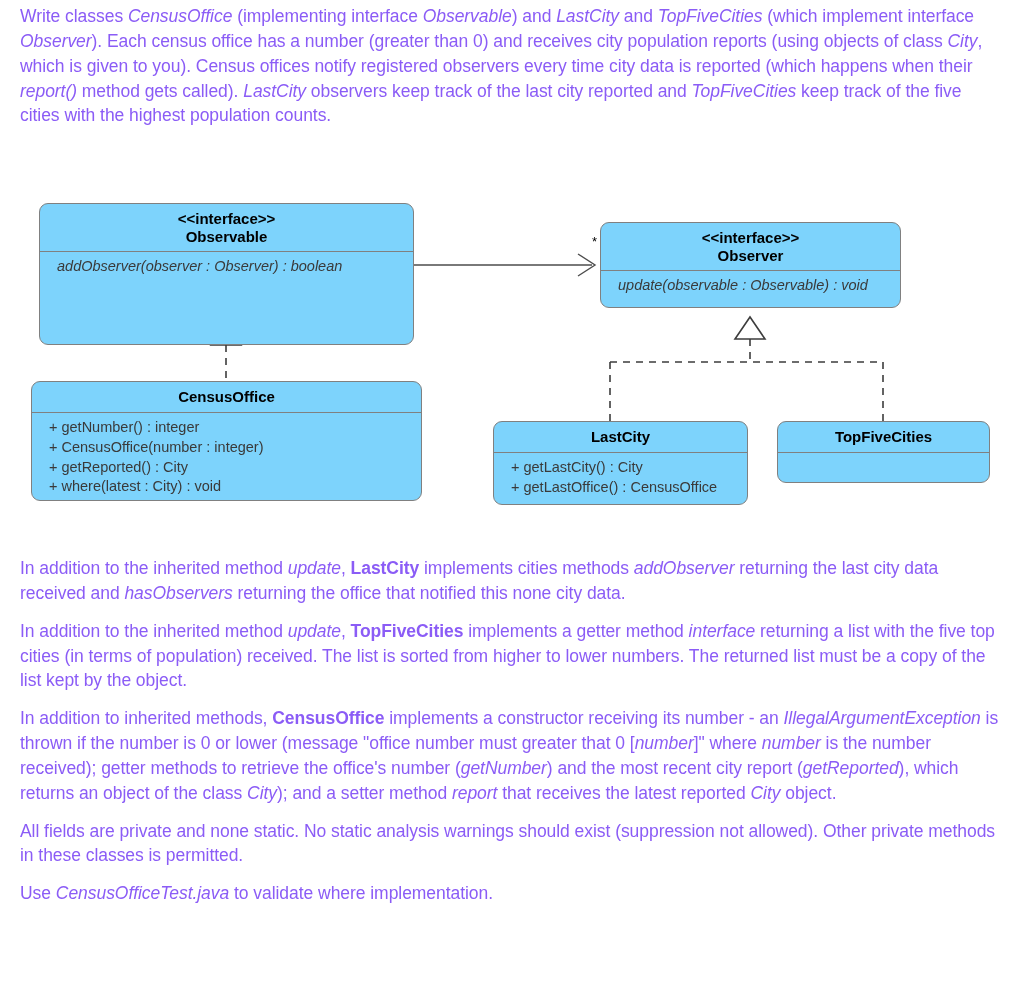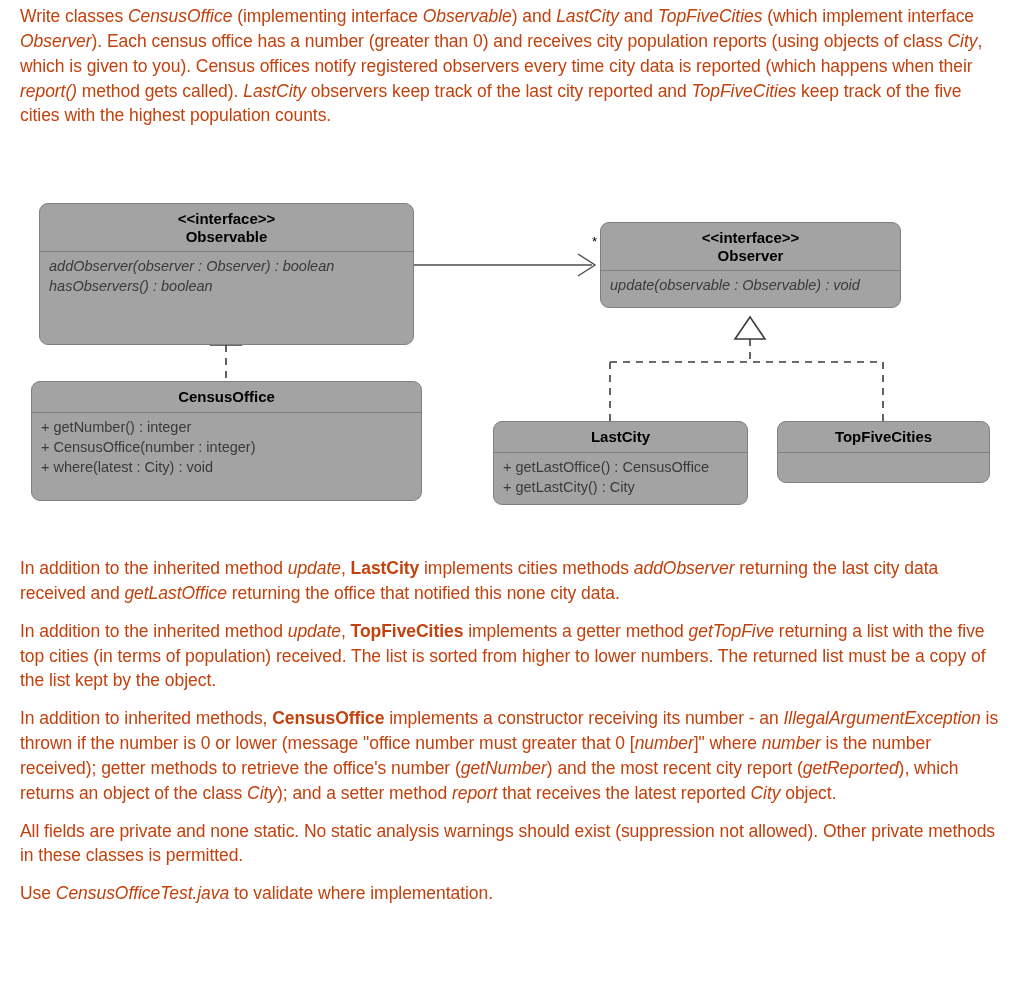--- a/index.html
+++ b/index.html
@@ -22,21 +22,21 @@
     box-sizing: border-box;
   }
 
   
   .prose {
     position: absolute;
     left: 20px;
     width: 984px;
     font-size: 17.5px;
     line-height: 1.42;
-    color: #c2410c;
+    color: #8b5cf6;
     letter-spacing: -0.05px;
   }
   .prose p { margin: 0 0 13px 0; }
   .prose i, .prose em { font-style: italic; }
   .prose b, .prose strong { font-weight: bold; }
 
   #intro-block { top: 4px; }
   #detail-block { top: 556px; }
 
   
@@ -50,21 +50,21 @@
   .diagram svg {
     position: absolute;
     left: 0; top: 0;
   }
 
   .uml-box {
     position: absolute;
     box-sizing: border-box;
     border: 1.1px solid #808080;
     border-radius: 9px;
-    background: #a3a3a3;
+    background: #7dd3fc;
     overflow: hidden;
   }
   .uml-head {
     text-align: center;
     font-weight: bold;
     font-size: 15px;
     color: #000;
     padding: 6px 4px 6px 4px;
     line-height: 1.18;
     font-family: "Liberation Sans", sans-serif;
@@ -77,21 +77,21 @@
     height: 1.1px;
     background: #808080;
     width: 100%;
   }
   .uml-body {
     padding: 5px 9px 6px 9px;
     font-size: 14.5px;
     line-height: 1.37;
     color: #3a3a3a;
   }
-  .uml-body .m { white-space: nowrap; display: block; }
+  .uml-body .m { white-space: nowrap; display: block; margin-left: 8px; }
   .italic-body .m { font-style: italic; }
 
   .mult-label {
     position: absolute;
     font-size: 13px;
     color: #000;
     font-family: "Liberation Sans", sans-serif;
     line-height: 1;
   }
 </style>
@@ -124,21 +124,20 @@
     <span class="mult-label" style="left:592px; top:45px;">*</span>
 
     <div class="uml-box" id="box-observable" style="left:39px; top:13px; width:375px; height:142px;">
       <div class="uml-head">
         <span class="stereo">&lt;&lt;interface&gt;&gt;</span>
         <span>Observable</span>
       </div>
       <div class="uml-sep"></div>
       <div class="uml-body italic-body">
           <span class="m">addObserver(observer : Observer) : boolean</span>
-          <span class="m">hasObservers() : boolean</span>
         </div>
     </div>
 
     <div class="uml-box" id="box-observer" style="left:600px; top:32px; width:301px; height:86px;">
       <div class="uml-head">
         <span class="stereo">&lt;&lt;interface&gt;&gt;</span>
         <span>Observer</span>
       </div>
       <div class="uml-sep"></div>
       <div class="uml-body italic-body">
@@ -147,45 +146,46 @@
     </div>
 
     <div class="uml-box" id="box-censusoffice" style="left:31px; top:191px; width:391px; height:120px;">
       <div class="uml-head">
         <span>CensusOffice</span>
       </div>
       <div class="uml-sep"></div>
       <div class="uml-body">
           <span class="m">+ getNumber() : integer</span>
           <span class="m">+ CensusOffice(number : integer)</span>
+          <span class="m">+ getReported() : City</span>
           <span class="m">+ where(latest : City) : void</span>
         </div>
     </div>
 
     <div class="uml-box" id="box-lastcity" style="left:493px; top:231px; width:255px; height:84px;">
       <div class="uml-head">
         <span>LastCity</span>
       </div>
       <div class="uml-sep"></div>
       <div class="uml-body">
+          <span class="m">+ getLastCity() : City</span>
           <span class="m">+ getLastOffice() : CensusOffice</span>
-          <span class="m">+ getLastCity() : City</span>
         </div>
     </div>
 
     <div class="uml-box" id="box-topfivecities" style="left:777px; top:231px; width:213px; height:62px;">
       <div class="uml-head">
         <span>TopFiveCities</span>
       </div>
       <div class="uml-sep"></div>
     </div>
 
   </div>
 
   <div class="prose" id="detail-block">
-    <p><span>In addition to the inherited method </span><i>update</i><span>, </span><b>LastCity</b><span> implements cities methods </span><i>addObserver</i><span> returning the last city data received and </span><i>getLastOffice</i><span> returning the office that notified this none city data.</span></p>
-    <p><span>In addition to the inherited method </span><i>update</i><span>, </span><b>TopFiveCities</b><span> implements a getter method </span><i>getTopFive</i><span> returning a list with the five top cities (in terms of population) received. The list is sorted from higher to lower numbers. The returned list must be a copy of the list kept by the object.</span></p>
+    <p><span>In addition to the inherited method </span><i>update</i><span>, </span><b>LastCity</b><span> implements cities methods </span><i>addObserver</i><span> returning the last city data received and </span><i>hasObservers</i><span> returning the office that notified this none city data.</span></p>
+    <p><span>In addition to the inherited method </span><i>update</i><span>, </span><b>TopFiveCities</b><span> implements a getter method </span><i>interface</i><span> returning a list with the five top cities (in terms of population) received. The list is sorted from higher to lower numbers. The returned list must be a copy of the list kept by the object.</span></p>
     <p><span>In addition to inherited methods, </span><b>CensusOffice</b><span> implements a constructor receiving its number - an </span><i>IllegalArgumentException</i><span> is thrown if the number is 0 or lower (message "office number must greater that 0 [</span><i>number</i><span>]" where </span><i>number</i><span> is the number received); getter methods to retrieve the office's number (</span><i>getNumber</i><span>) and the most recent city report (</span><i>getReported</i><span>), which returns an object of the class </span><i>City</i><span>); and a setter method </span><i>report</i><span> that receives the latest reported </span><i>City</i><span> object.</span></p>
     <p><span>All fields are private and none static. No static analysis warnings should exist (suppression not allowed). Other private methods in these classes is permitted.</span></p>
     <p><span>Use </span><i>CensusOfficeTest.java</i><span> to validate where implementation.</span></p>
   </div>
 
 </div>
 
 </body></html>

